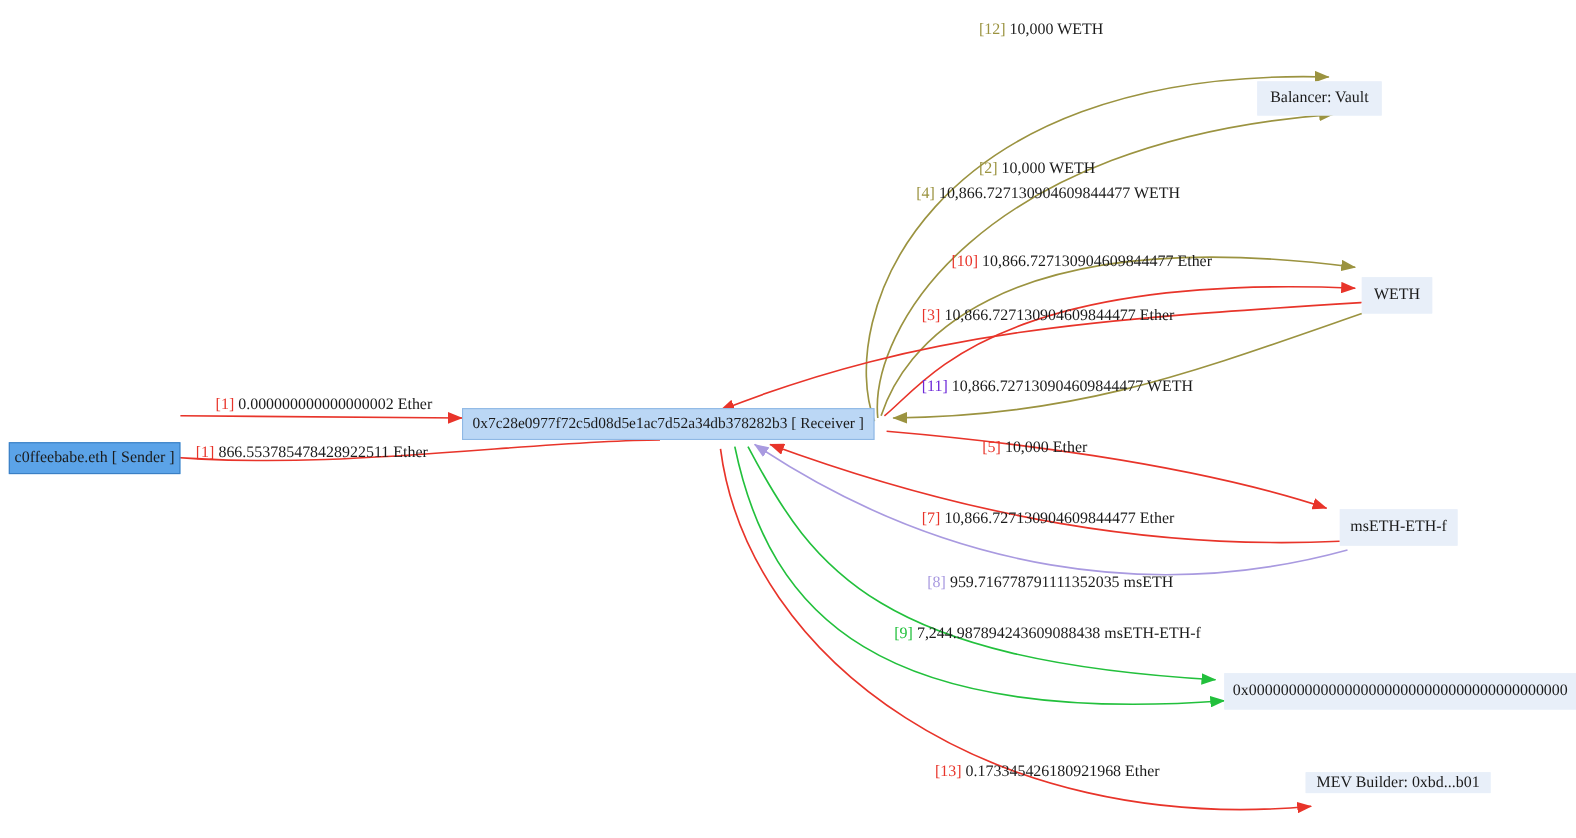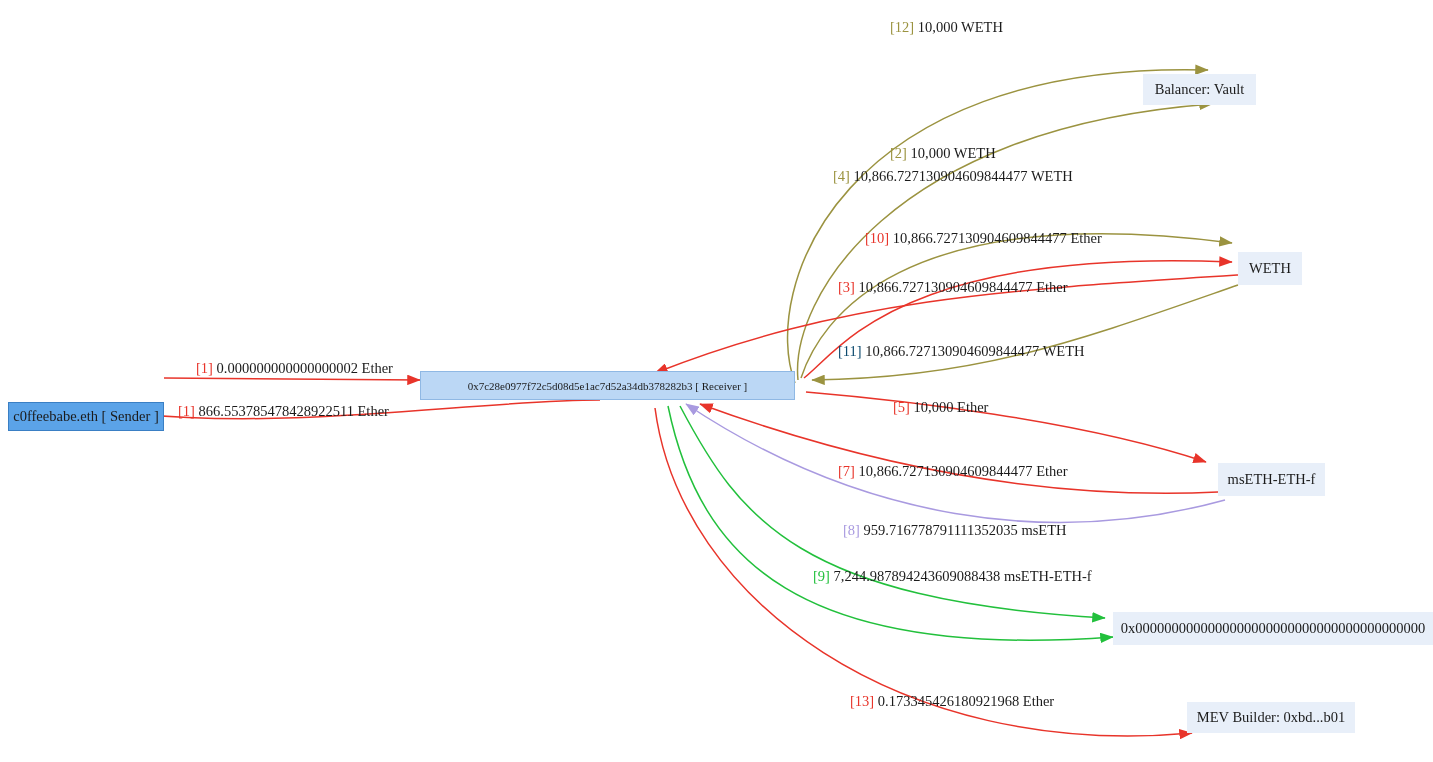--- a/index.html
+++ b/index.html
@@ -4,21 +4,21 @@
 <style>
   html,body{margin:0;padding:0;background:#ffffff;}
   body{width:1433px;height:762px;position:relative;overflow:hidden;
        font-family:"Liberation Serif","DejaVu Serif",serif;}
   #stage{position:absolute;left:0;top:0;width:1433px;height:762px;}
   svg.edges{position:absolute;left:0;top:0;width:1433px;height:762px;}
 
   .node{position:absolute;box-sizing:border-box;display:flex;align-items:center;
         justify-content:center;white-space:nowrap;color:#1b1b1b;}
   .node.sender{background:#5ba3e8;border:1px solid #3a7fc4;font-size:14.5px;margin-top:36px;}
-  .node.receiver{background:#bbd7f5;border:1px solid #8fb8e4;font-size:11px;}
+  .node.receiver{background:#bbd7f5;border:1px solid #8fb8e4;font-size:14px;}
   .node.plain{background:#e8eff9;border:1px solid #e8eff9;font-size:14.5px;}
 
   .elabel{position:absolute;white-space:nowrap;font-size:14.5px;color:#1b1b1b;}
   .elabel .idx{font-weight:400;}
 </style>
 </head>
 <body>
 
 <div id="stage">
 
@@ -87,21 +87,21 @@
   </div>
 
   <div class="node plain" style="left:1218px;top:463px;width:107px;height:33px;">
     <span>msETH-ETH-f</span>
   </div>
 
   <div class="node plain" style="left:1113px;top:612px;width:320px;height:33px;">
     <span>0x0000000000000000000000000000000000000000</span>
   </div>
 
-  <div class="node plain" style="left:1187px;top:702px;width:168px;height:31px;">
+  <div class="node plain" style="left:1187px;top:702px;width:168px;height:19px;">
     <span>MEV Builder: 0xbd...b01</span>
   </div>
 
   <div class="elabel" style="left:890px;top:19px;">
     <span class="idx" style="color:#9b9340;">[12]</span>
     <span>10,000</span>
     <span>WETH</span>
   </div>
 
   <div class="elabel" style="left:890px;top:97px;margin-top:48px;">
@@ -122,21 +122,21 @@
     <span>Ether</span>
   </div>
 
   <div class="elabel" style="left:838px;top:279px;">
     <span class="idx" style="color:#e8342a;">[3]</span>
     <span>10,866.727130904609844477</span>
     <span>Ether</span>
   </div>
 
   <div class="elabel" style="left:838px;top:343px;">
-    <span class="idx" style="color:#0c4a6e;">[11]</span>
+    <span class="idx" style="color:#6d28d9;">[11]</span>
     <span>10,866.727130904609844477</span>
     <span>WETH</span>
   </div>
 
   <div class="elabel" style="left:196px;top:360px;">
     <span class="idx" style="color:#e8342a;">[1]</span>
     <span>0.000000000000000002</span>
     <span>Ether</span>
   </div>
 

